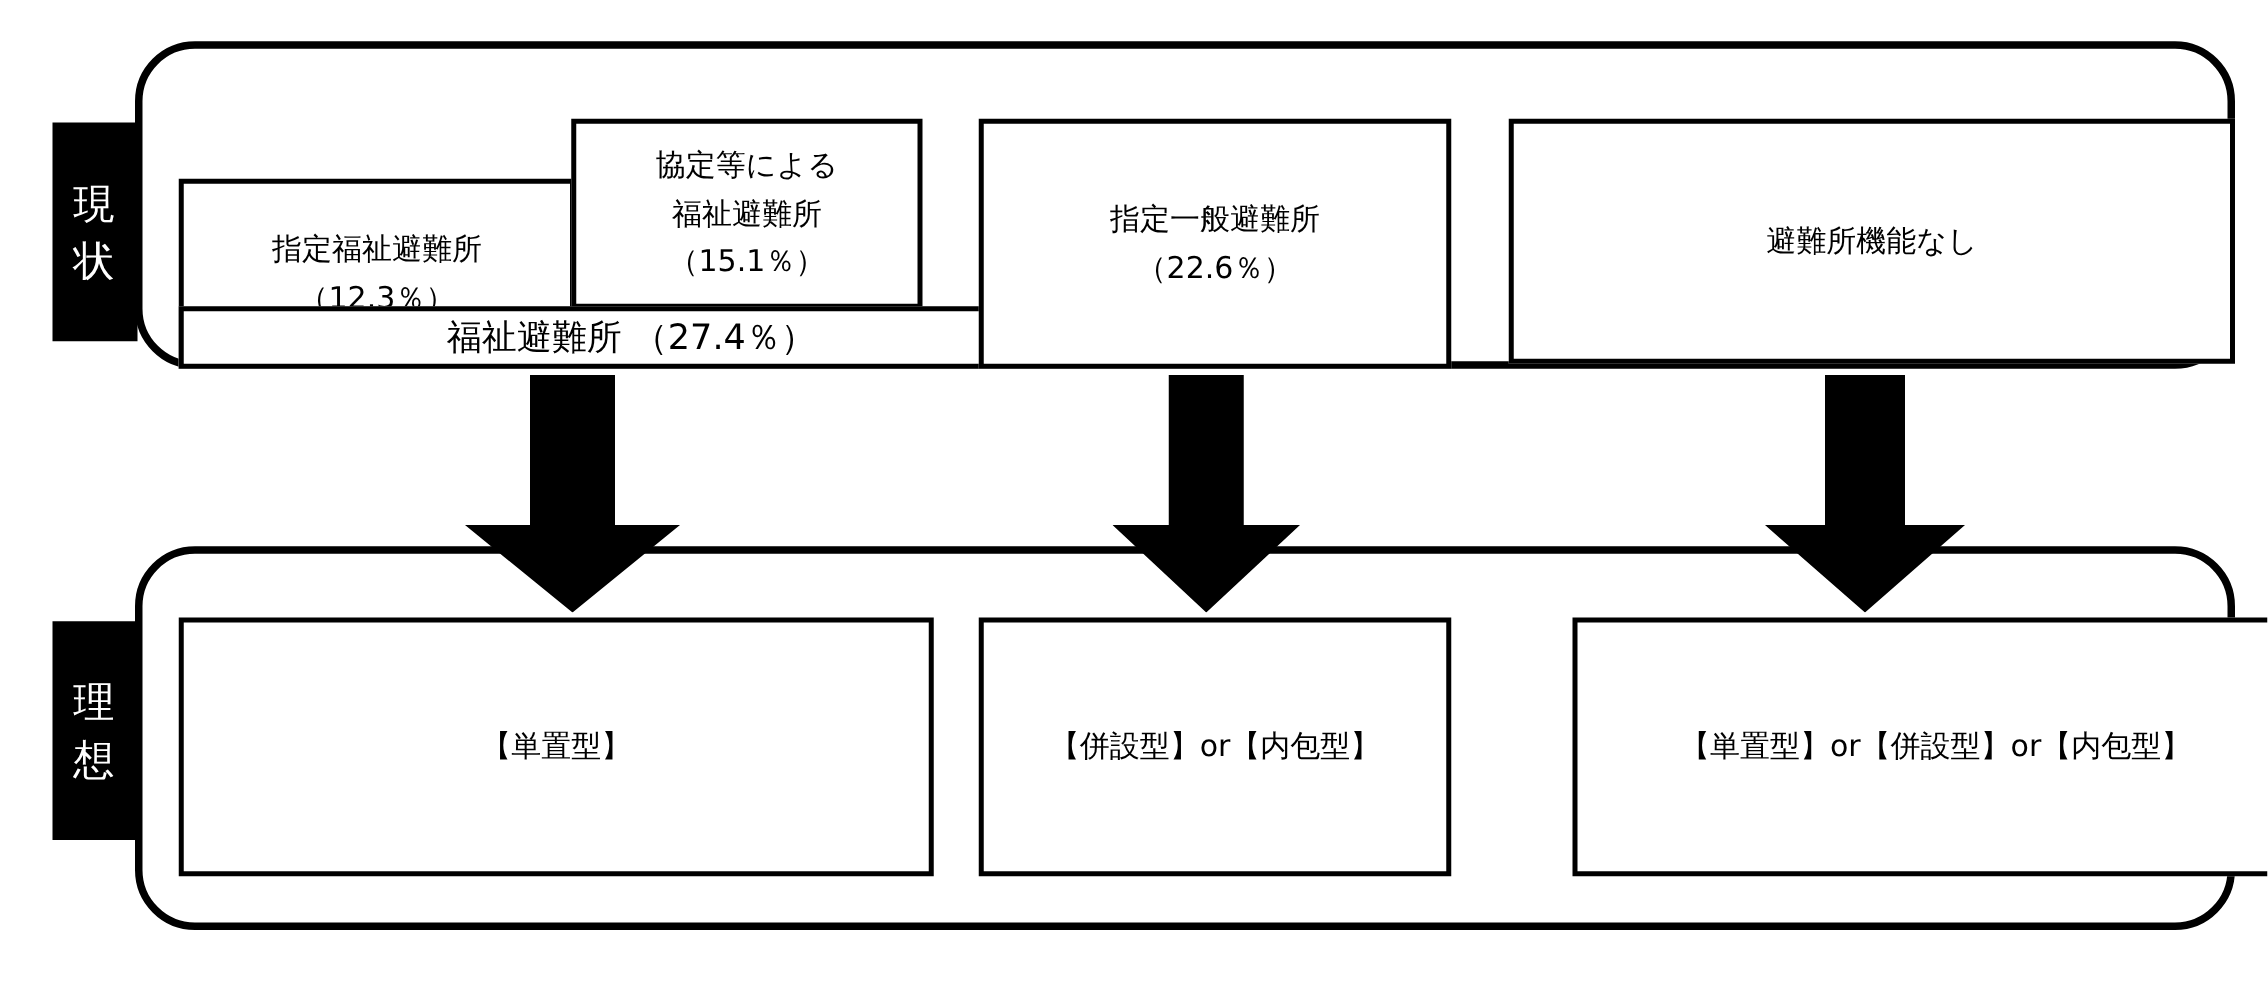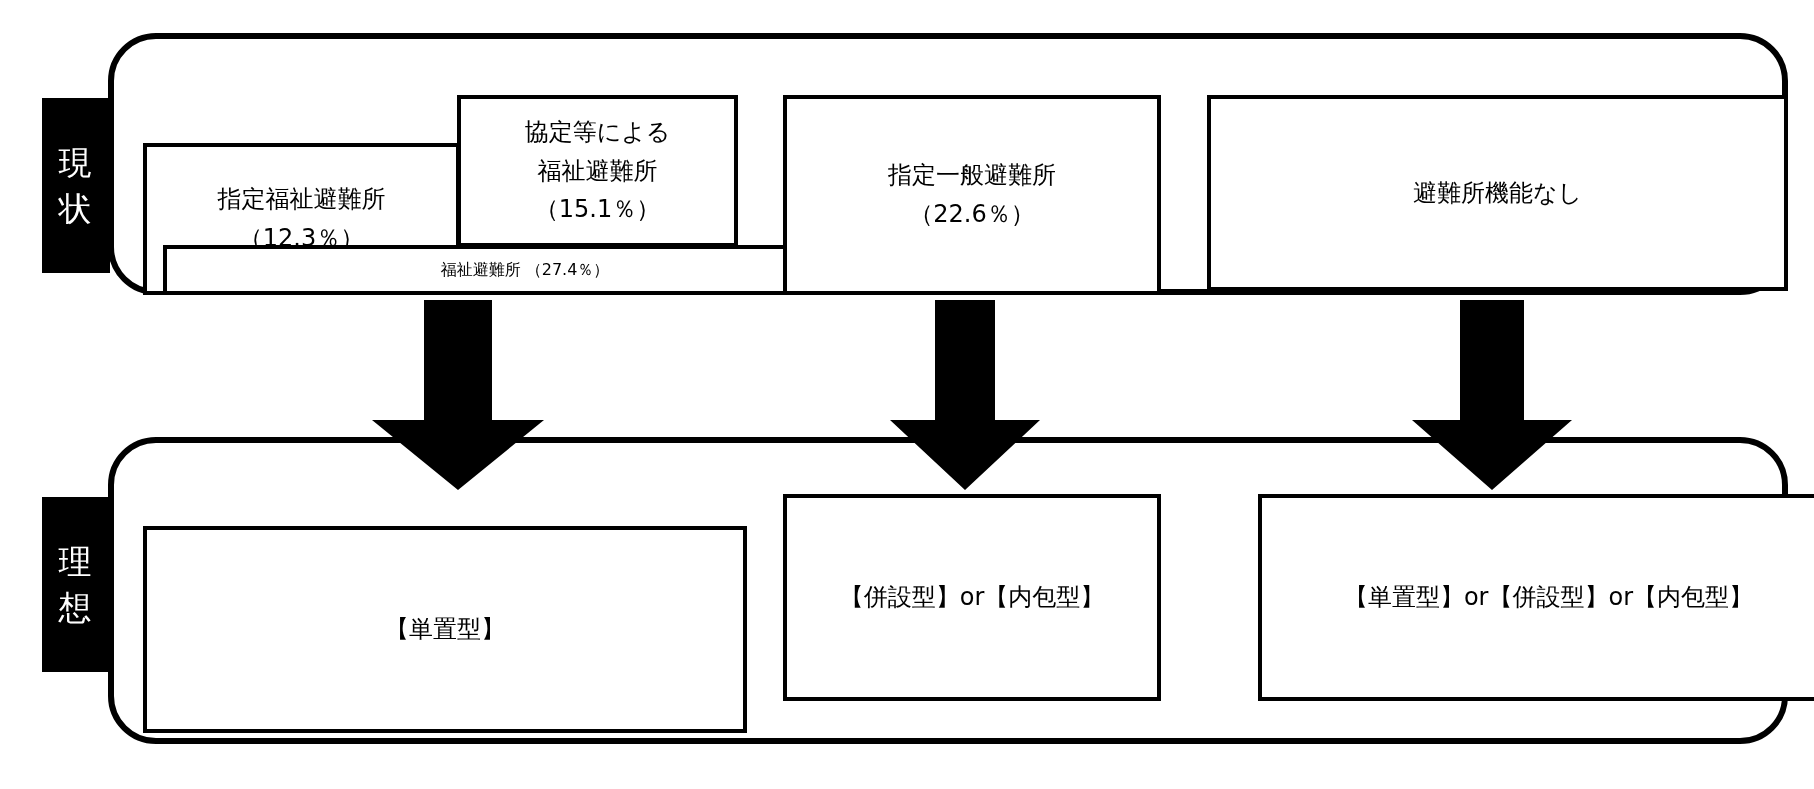--- a/index.html
+++ b/index.html
@@ -64,26 +64,26 @@
     font-size: 24px;
     line-height: 1.62;
     font-family: "DejaVu Sans", "Liberation Sans", sans-serif;
     z-index: 4;
   }
   .box .txt { display: block; }
 
   
   #box-designated     { left: 143px;  top: 95px;  width: 317px; height: 152px; margin-top: 48px; }
   #box-agreement      { left: 457px;  top: 95px;  width: 281px; height: 152px; }
-  #box-welfare-total  { left: 143px;  top: 245px; width: 724px; height: 50px;  font-size: 16px; margin-left: 20px; }
+  #box-welfare-total  { left: 143px;  top: 245px; width: 724px; height: 50px;  font-size: 28px; }
   #box-general        { left: 783px;  top: 95px;  width: 378px; height: 200px; }
   #box-nofunction     { left: 1207px; top: 95px;  width: 581px; height: 196px; }
 
   
-  #box-single         { left: 143px;  top: 494px; width: 604px; height: 207px; margin-top: 32px; }
+  #box-single         { left: 143px;  top: 494px; width: 604px; height: 207px; }
   #box-attached       { left: 783px;  top: 494px; width: 378px; height: 207px; }
   #box-all            { left: 1258px; top: 494px; width: 581px; height: 207px; }
 
   
   .arrow {
     position: absolute;
     z-index: 5;
   }
   #arrow-1 { left: 372px;  top: 300px; width: 172px; height: 190px; }
   #arrow-2 { left: 890px;  top: 300px; width: 150px; height: 190px; }

